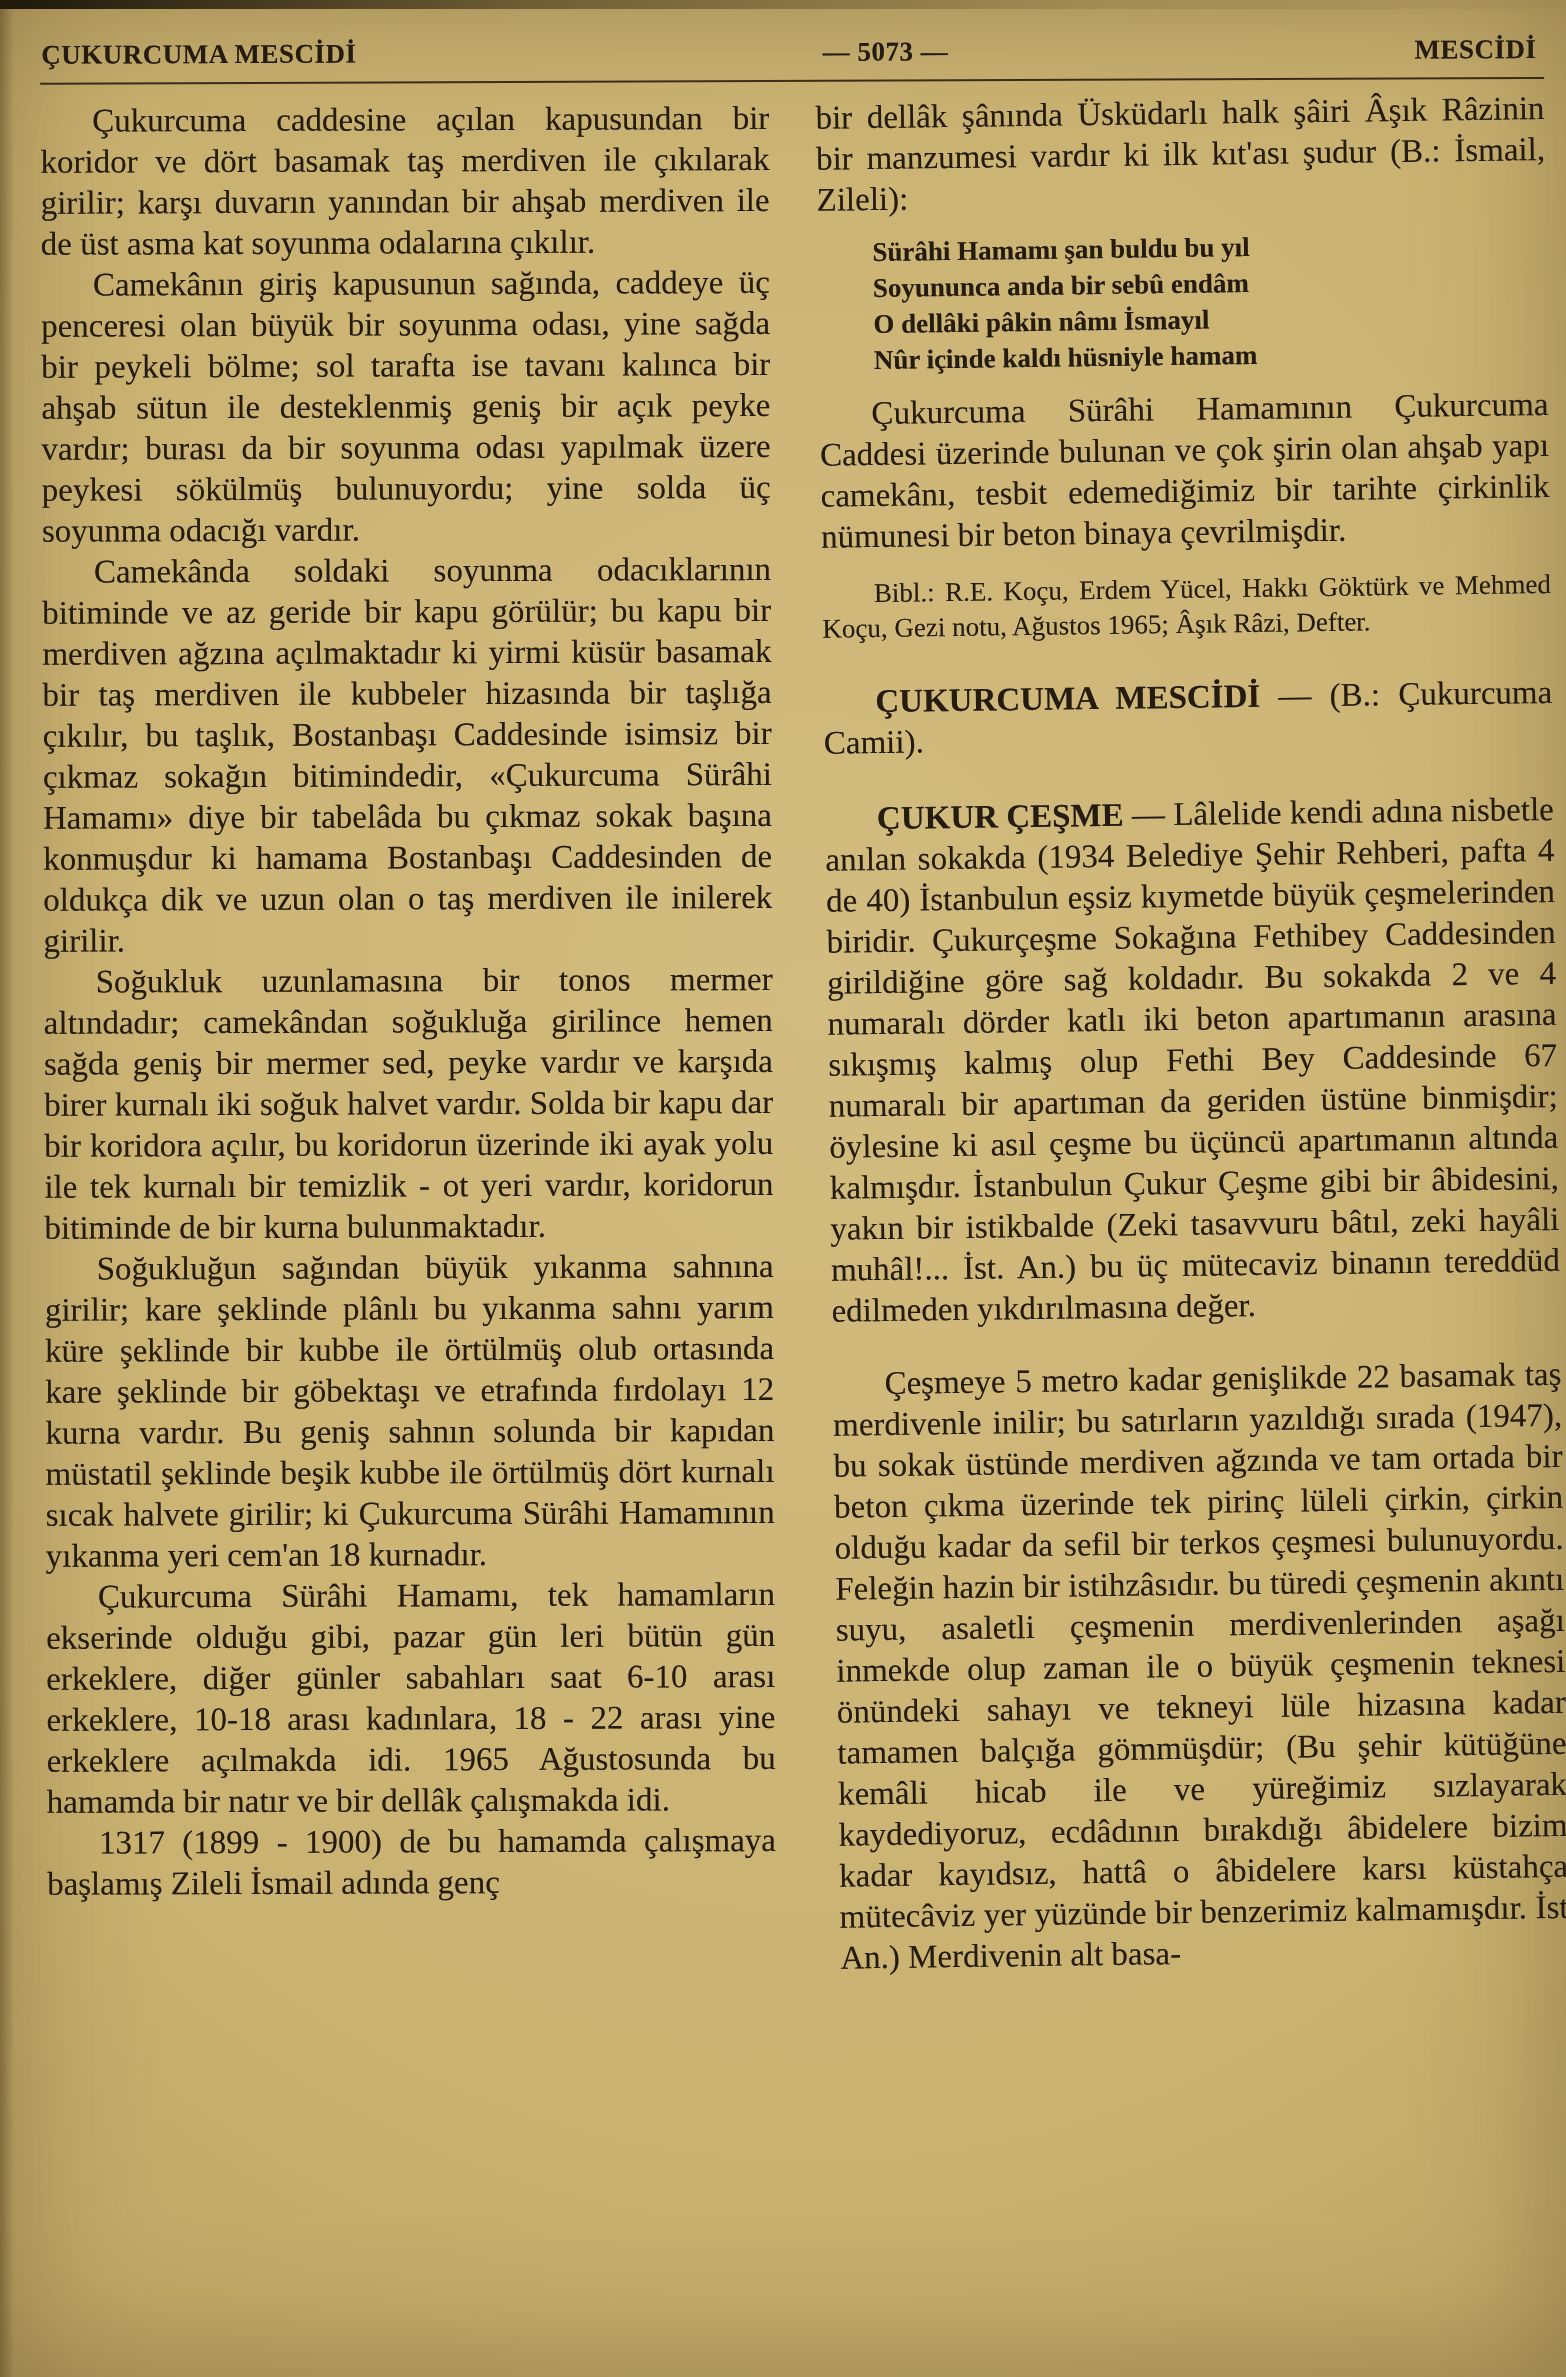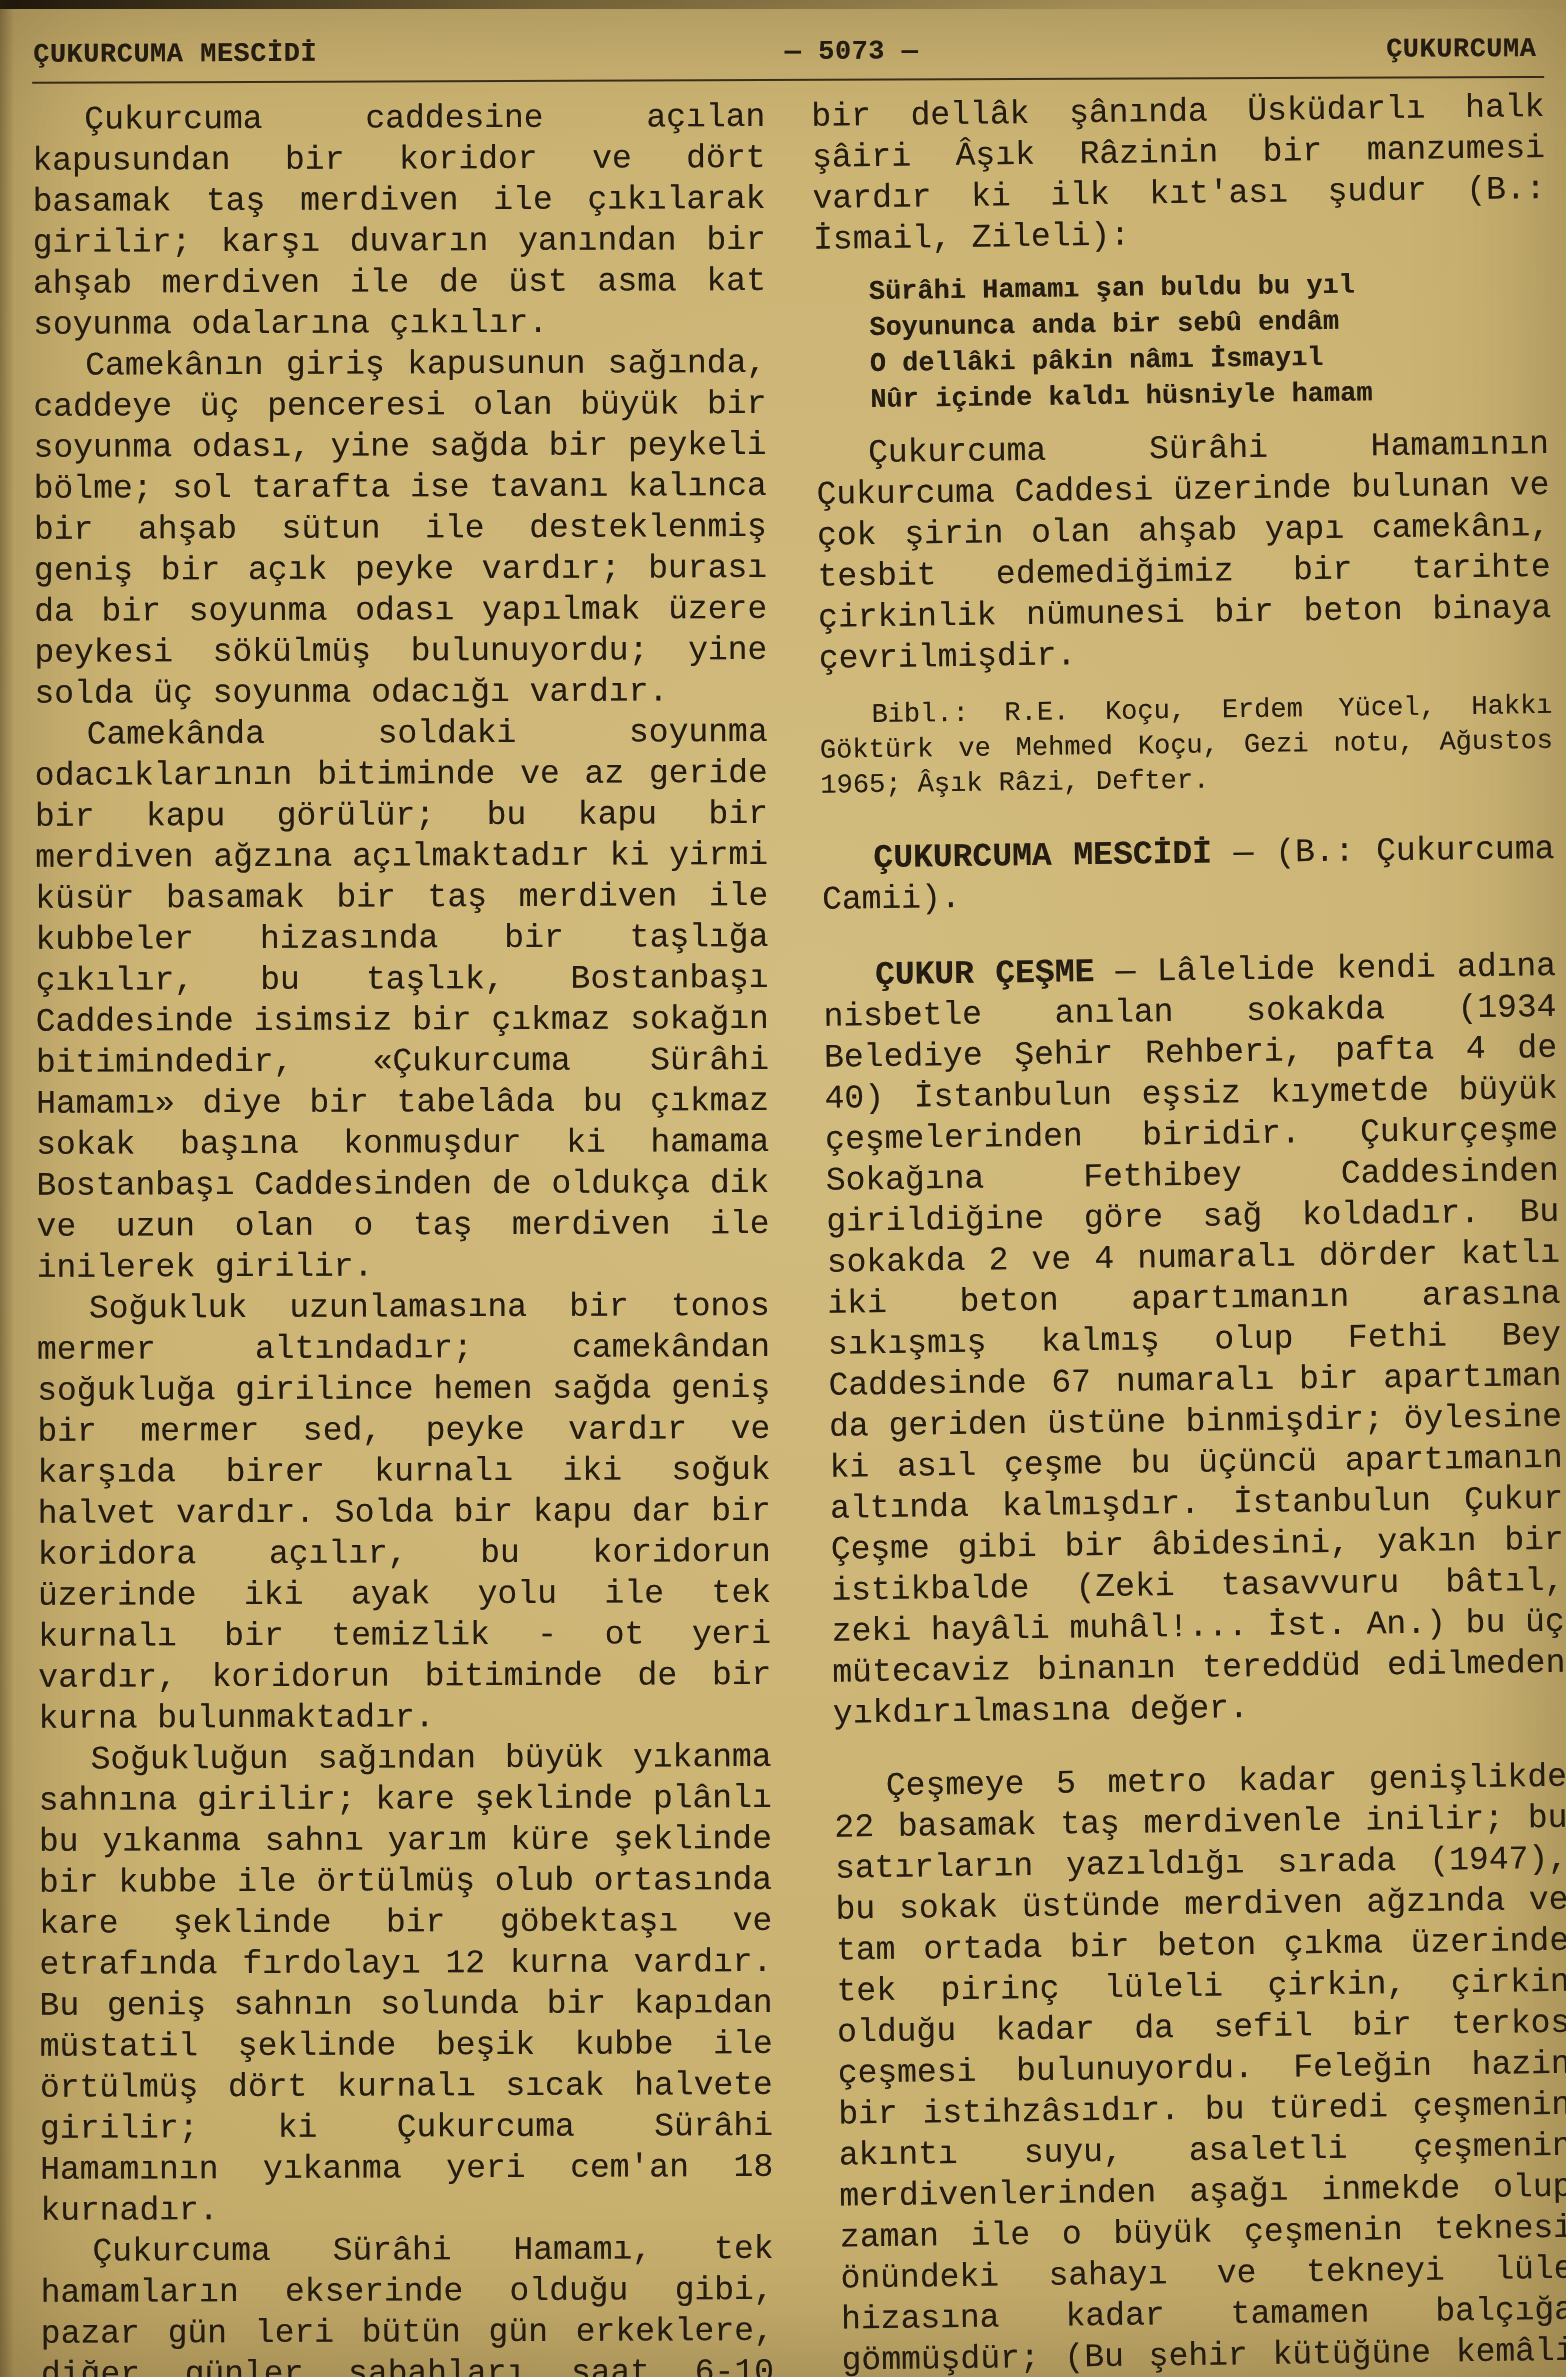--- a/index.html
+++ b/index.html
@@ -9,23 +9,22 @@
     background:#b59c5d;
     overflow:hidden;
     position:relative;
     color:#241c10;
   }
   .page {
     position:absolute; inset:0;
     background: radial-gradient(ellipse 120% 90% at 52% 42%,
       #d2bc7f 0%, #c9b170 55%, #b59c5d 92%, #a48b4e 100%);
     box-shadow: inset 0 0 142px rgba(70,52,20,.38);
-    padding:37px 23px 0 32px;
+    padding:37px 23px 0 40px;
     overflow:hidden;
-    font-family:Liberation Mono, monospace;
   }
   .edge-top {
     position:absolute; top:0; left:0; width:100%; height:8.7px;
     background:linear-gradient(to right,
       rgba(18,13,5,.92), rgba(60,46,20,.55) 35%,
       rgba(120,100,55,.28) 70%, rgba(150,128,75,.15));
     pointer-events:none;
   }
   .edge-left {
     position:absolute; top:0; left:0; width:14px; height:100%;
@@ -60,21 +59,21 @@
 
 <div class="page">
   <div class="edge-top"></div>
   <div class="edge-left"></div>
 
   <div class="content txt">
 
     <div class="header">
       <span>ÇUKURCUMA MESCİDİ</span>
       <span>— 5073 —</span>
-      <span>ÇUKURCUMA</span>
+      <span>MESCİDİ</span>
     </div>
     <div class="rule"></div>
 
     <div class="columns">
 
       <div class="col col-left">
         <p>Çukurcuma caddesine açılan kapusundan bir koridor ve dört basamak taş merdiven ile çıkılarak girilir; karşı duvarın yanından bir ahşab merdiven ile de üst asma kat soyunma odalarına çıkılır.</p>
         <p>Camekânın giriş kapusunun sağında, caddeye üç penceresi olan büyük bir soyunma odası, yine sağda bir peykeli bölme; sol tarafta ise tavanı kalınca bir ahşab sütun ile desteklenmiş geniş bir açık peyke vardır; burası da bir soyunma odası yapılmak üzere peykesi sökülmüş bulunuyordu; yine solda üç soyunma odacığı vardır.</p>
         <p>Camekânda soldaki soyunma odacıklarının bitiminde ve az geride bir kapu görülür; bu kapu bir merdiven ağzına açılmaktadır ki yirmi küsür basamak bir taş merdiven ile kubbeler hizasında bir taşlığa çıkılır, bu taşlık, Bostanbaşı Caddesinde isimsiz bir çıkmaz sokağın bitimindedir, «Çukurcuma Sürâhi Hamamı» diye bir tabelâda bu çıkmaz sokak başına konmuşdur ki hamama Bostanbaşı Caddesinden de oldukça dik ve uzun olan o taş merdiven ile inilerek girilir.</p>
         <p>Soğukluk uzunlamasına bir tonos mermer altındadır; camekândan soğukluğa girilince hemen sağda geniş bir mermer sed, peyke vardır ve karşıda birer kurnalı iki soğuk halvet vardır. Solda bir kapu dar bir koridora açılır, bu koridorun üzerinde iki ayak yolu ile tek kurnalı bir temizlik - ot yeri vardır, koridorun bitiminde de bir kurna bulunmaktadır.</p>

